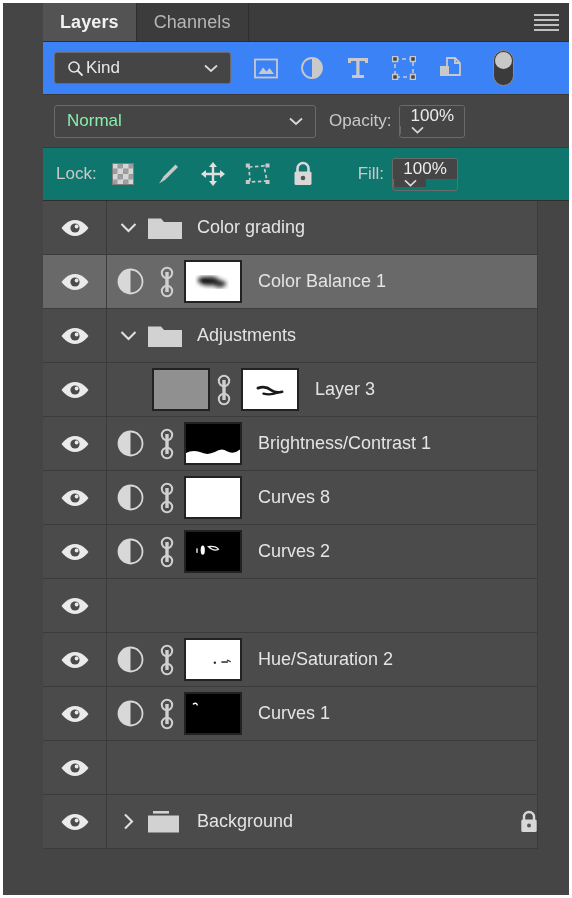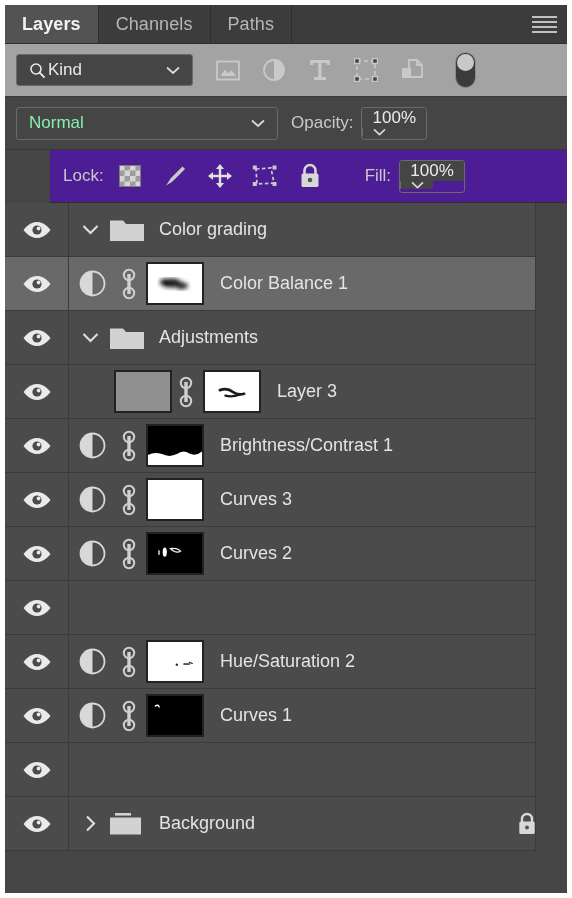--- a/index.html
+++ b/index.html
@@ -11,21 +11,22 @@
     font-family: "Liberation Sans", sans-serif;
     -webkit-font-smoothing: antialiased;
   }
   #panel {
     position: relative;
     width: 572px;
     height: 898px;
     background: #454545;
     overflow: hidden;
     box-sizing: border-box;
-    border: 5px solid #ffffff;
+    border: 3px solid #ffffff;
+    padding-left: 40px;
   }
 
   
   .tabbar {
     position: relative;
     height: 38px;
     background: #3c3c3c;
     display: flex;
     align-items: stretch;
     border-bottom: 1px solid #2e2e2e;
@@ -62,21 +63,21 @@
   .menu-btn .bars span {
     display: block;
     height: 2px;
     background: #c0c0c0;
     margin: 3px 0;
   }
 
   
   .filterrow {
     height: 52px;
-    background: #a3a3a3;
+    background: #3b82f6;
     display: flex;
     align-items: center;
     padding: 0 0 0 11px;
     border-bottom: 1px solid #393939;
   }
   .kind-select {
     width: 177px;
     height: 32px;
     background: #454545;
     border: 1px solid #6a6a6a;
@@ -191,26 +192,25 @@
     display: flex;
     align-items: center;
     justify-content: center;
     background: #454545;
     cursor: default;
   }
 
   
   .lockrow {
     height: 52px;
-    background: #4c1d95;
+    background: #0f766e;
     display: flex;
     align-items: center;
     padding-left: 13px;
     border-bottom: 1px solid #2e2e2e;
-    margin-left: 45px;
   }
   .lockrow .lbl {
     color: #c9c9c9;
     font-size: 17px;
     margin-right: 12px;
   }
   .lock-icons { display: flex; align-items: center; gap: 17px; }
   .lock-ico {
     width: 28px; height: 28px;
     display: flex; align-items: center; justify-content: center;
@@ -354,23 +354,20 @@
 <body>
 
 <div id="panel">
 
   <div class="tabbar">
     <div class="tab active">
       <span>Layers</span>
     </div>
     <div class="tab">
       <span>Channels</span>
-    </div>
-    <div class="tab">
-      <span>Paths</span>
     </div>
     <div class="tab tabfill"></div>
     <div class="menu-btn">
       <div class="bars">
         <span></span>
           <span></span>
           <span></span>
           <span></span>
       </div>
     </div>
@@ -666,21 +663,21 @@
             <div class="link-ico">
               <svg width="18" height="32" viewBox="0 0 18 32">
     <circle cx="9" cy="7" r="5.2" fill="none" stroke="#d0d0d0" stroke-width="2"></circle>
     <circle cx="9" cy="25" r="5.2" fill="none" stroke="#d0d0d0" stroke-width="2"></circle>
     <rect x="7.3" y="6" width="3.4" height="20" fill="#d0d0d0"></rect>
               </svg>
             </div>
             <div class="thumb mask-thumb"><svg width="100%" height="100%" viewBox="0 0 58 43" preserveAspectRatio="none">
         <rect width="58" height="43" fill="#fff"></rect>
               </svg></div>
-            <div class="layer-name name-after-thumb">Curves 3</div>
+            <div class="layer-name name-after-thumb">Curves 8</div>
           </div>
         </div>
         <div class="layerrow">
           <div class="eye-cell">
             <svg width="30" height="20" viewBox="0 0 30 20">
     <path d="M15 2 C23 2 28.5 10 28.5 10 C28.5 10 23 18 15 18 C7 18 1.5 10 1.5 10 C1.5 10 7 2 15 2 Z" fill="#eaeaea"></path>
     <circle cx="15" cy="10" r="4.6" fill="#4b4b4b"></circle>
     <circle cx="16.6" cy="8.5" r="1.9" fill="#eaeaea"></circle>
   </svg>
           </div>

